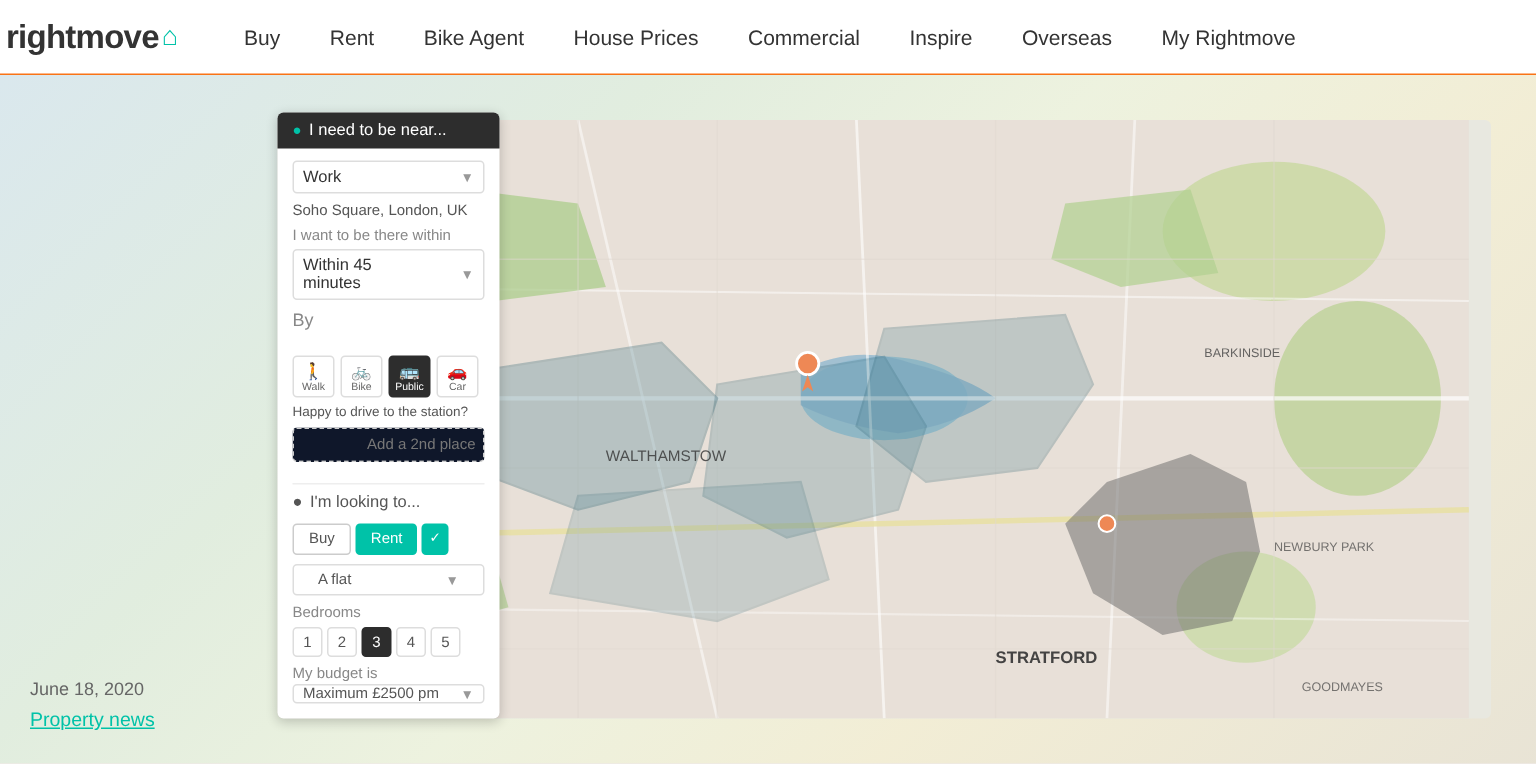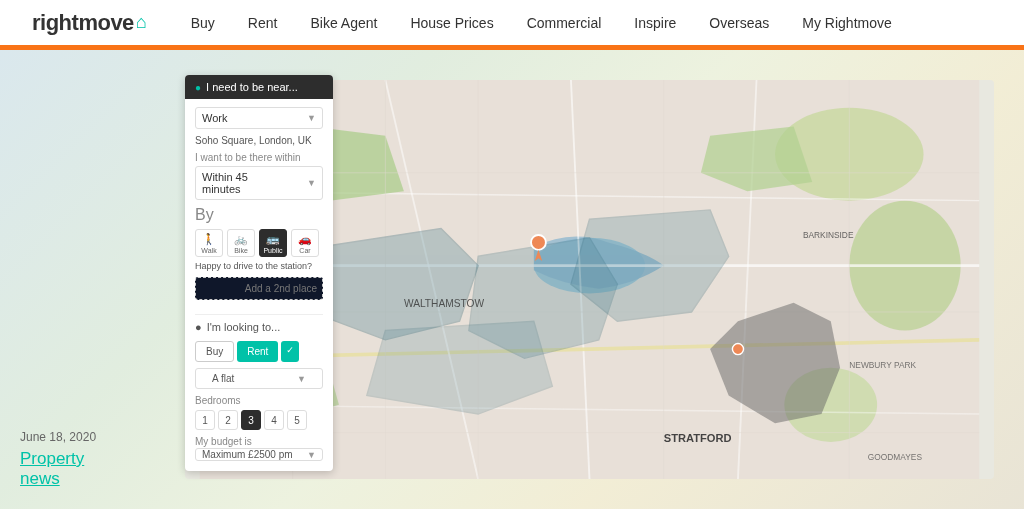--- a/index.html
+++ b/index.html
@@ -4,22 +4,22 @@
   <style>
     * { margin: 0; padding: 0; box-sizing: border-box; }
     body { font-family: Arial, sans-serif; width: 1024px; height: 509px; overflow: hidden; background: #f5f5f5; }
 
     
     .header {
       display: flex;
       align-items: center;
       background: #fff;
       height: 50px;
-      padding: 0 32px;
-      border-bottom: 5px solid #f97316;
+      padding: 0 4px;
+      border-bottom: 1px solid #f97316;
       position: relative;
       z-index: 10;
     }
     .logo {
       display: flex;
       align-items: center;
       margin-right: 30px;
     }
     .logo-text {
       font-size: 22px;
@@ -84,21 +84,21 @@
       left: 20px;
       bottom: 20px;
       width: 100px;
     }
     .date-text {
       font-size: 12px;
       color: #666;
       margin-bottom: 5px;
     }
     .property-news-link {
-      font-size: 17px;
+      font-size: 13px;
       color: #00c2a8;
       text-decoration: underline;
       cursor: pointer;
     }
 
     
     .search-panel {
       position: absolute;
       top: 25px;
       left: 185px;
@@ -144,23 +144,23 @@
       font-size: 10px;
       color: #555;
       margin-bottom: 6px;
     }
     .within-label {
       font-size: 10px;
       color: #888;
       margin-bottom: 3px;
     }
     .by-label {
-      font-size: 16px;
+      font-size: 12px;
       color: #888;
-      margin-bottom: 5px;
+      margin-bottom: 17px;
     }
     .transport-icons {
       display: flex;
       gap: 4px;
       margin-bottom: 4px;
     }
     .transport-btn {
       width: 28px;
       height: 28px;
       border: 1px solid #ddd;

